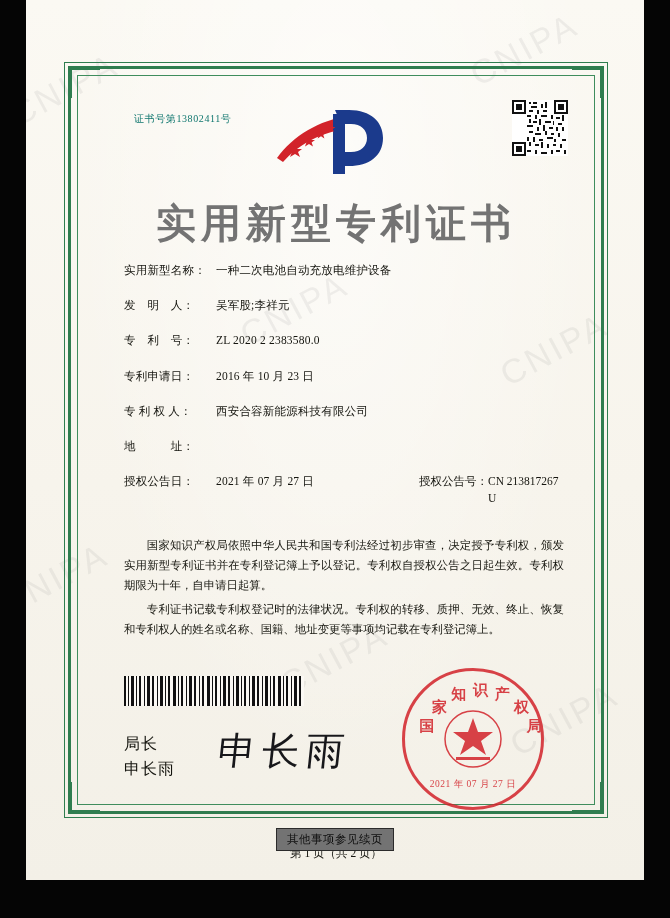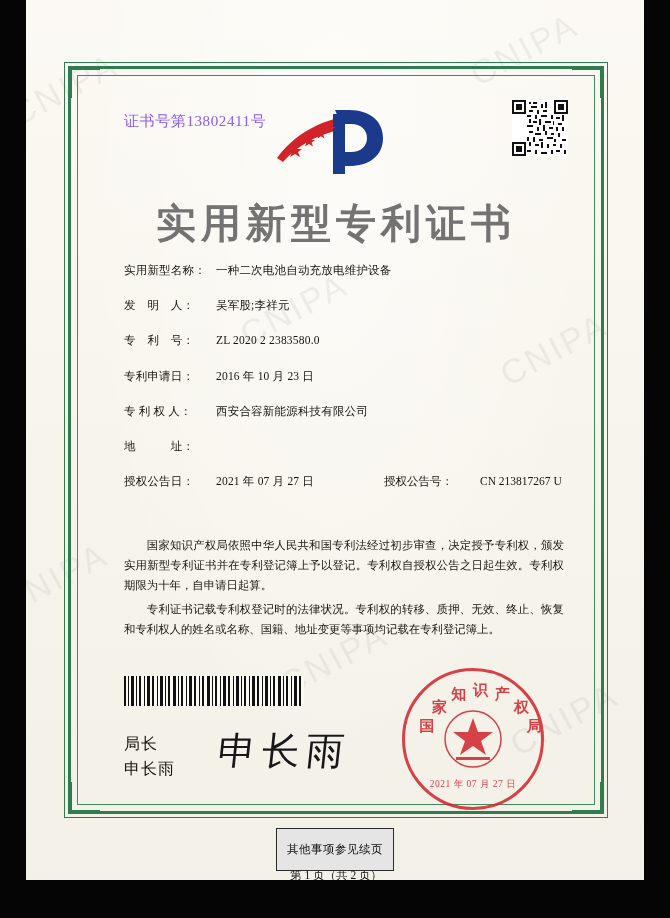--- a/index.html
+++ b/index.html
@@ -78,23 +78,23 @@
 
   
   #content {
     position: absolute;
     left: 60px; top: 84px;
     width: 500px; height: 712px;
   }
 
   .cert-no {
     position: absolute;
-    left: 38px; top: 28px;
-    font-size: 15px;
-    color: #8b5cf6;
+    left: 48px; top: 28px;
+    font-size: 10px;
+    color: #0f766e;
     letter-spacing: 0.6px;
   }
 
   
   #qr {
     position: absolute;
     right: 18px; top: 16px;
     width: 56px; height: 56px;
     background: #fff;
   }
@@ -140,21 +140,22 @@
   }
   .row .val {
     flex: 1 1 auto;
     letter-spacing: 0.2px;
   }
   .row .val .cont { display: block; }
   .row.two-col { gap: 0; }
   .row .lbl2 {
     width: 96px;
     flex: 0 0 96px;
-    text-align: left;
+    text-align: right;
+    margin-left: 8px;
   }
   .row .val2 { flex: 1 1 auto; }
 
   .para {
     position: absolute;
     left: 38px; right: 22px;
     font-size: 11.4px;
     line-height: 1.75;
     color: #16160f;
     text-align: justify;
@@ -219,36 +220,36 @@
   }
   #star {
     position: absolute;
     left: 50%; top: 50%;
     transform: translate(-50%,-50%);
     width: 62px; height: 62px;
   }
 
   .page-no {
     position: absolute;
-    left: 0; right: 0; top: 784px;
+    left: 0; right: 0; top: 762px;
     text-align: center;
     font-size: 11.5px;
     color: #14140e;
   }
 
   
   #note {
     position: absolute;
     left: 50%; top: 828px;
     transform: translateX(-50%);
     border: 1px solid #2b2b2b;
-    padding: 13px 10px;
+    padding: 3px 10px;
     font-size: 11.5px;
     color: #111;
-    background: #e5e5e5;
+    background: #737373;
     letter-spacing: 0.5px;
   }
 
   
   .gutter {
     position: absolute;
     top: 0; bottom: 0;
     width: 26px;
     background: #050505;
   }

